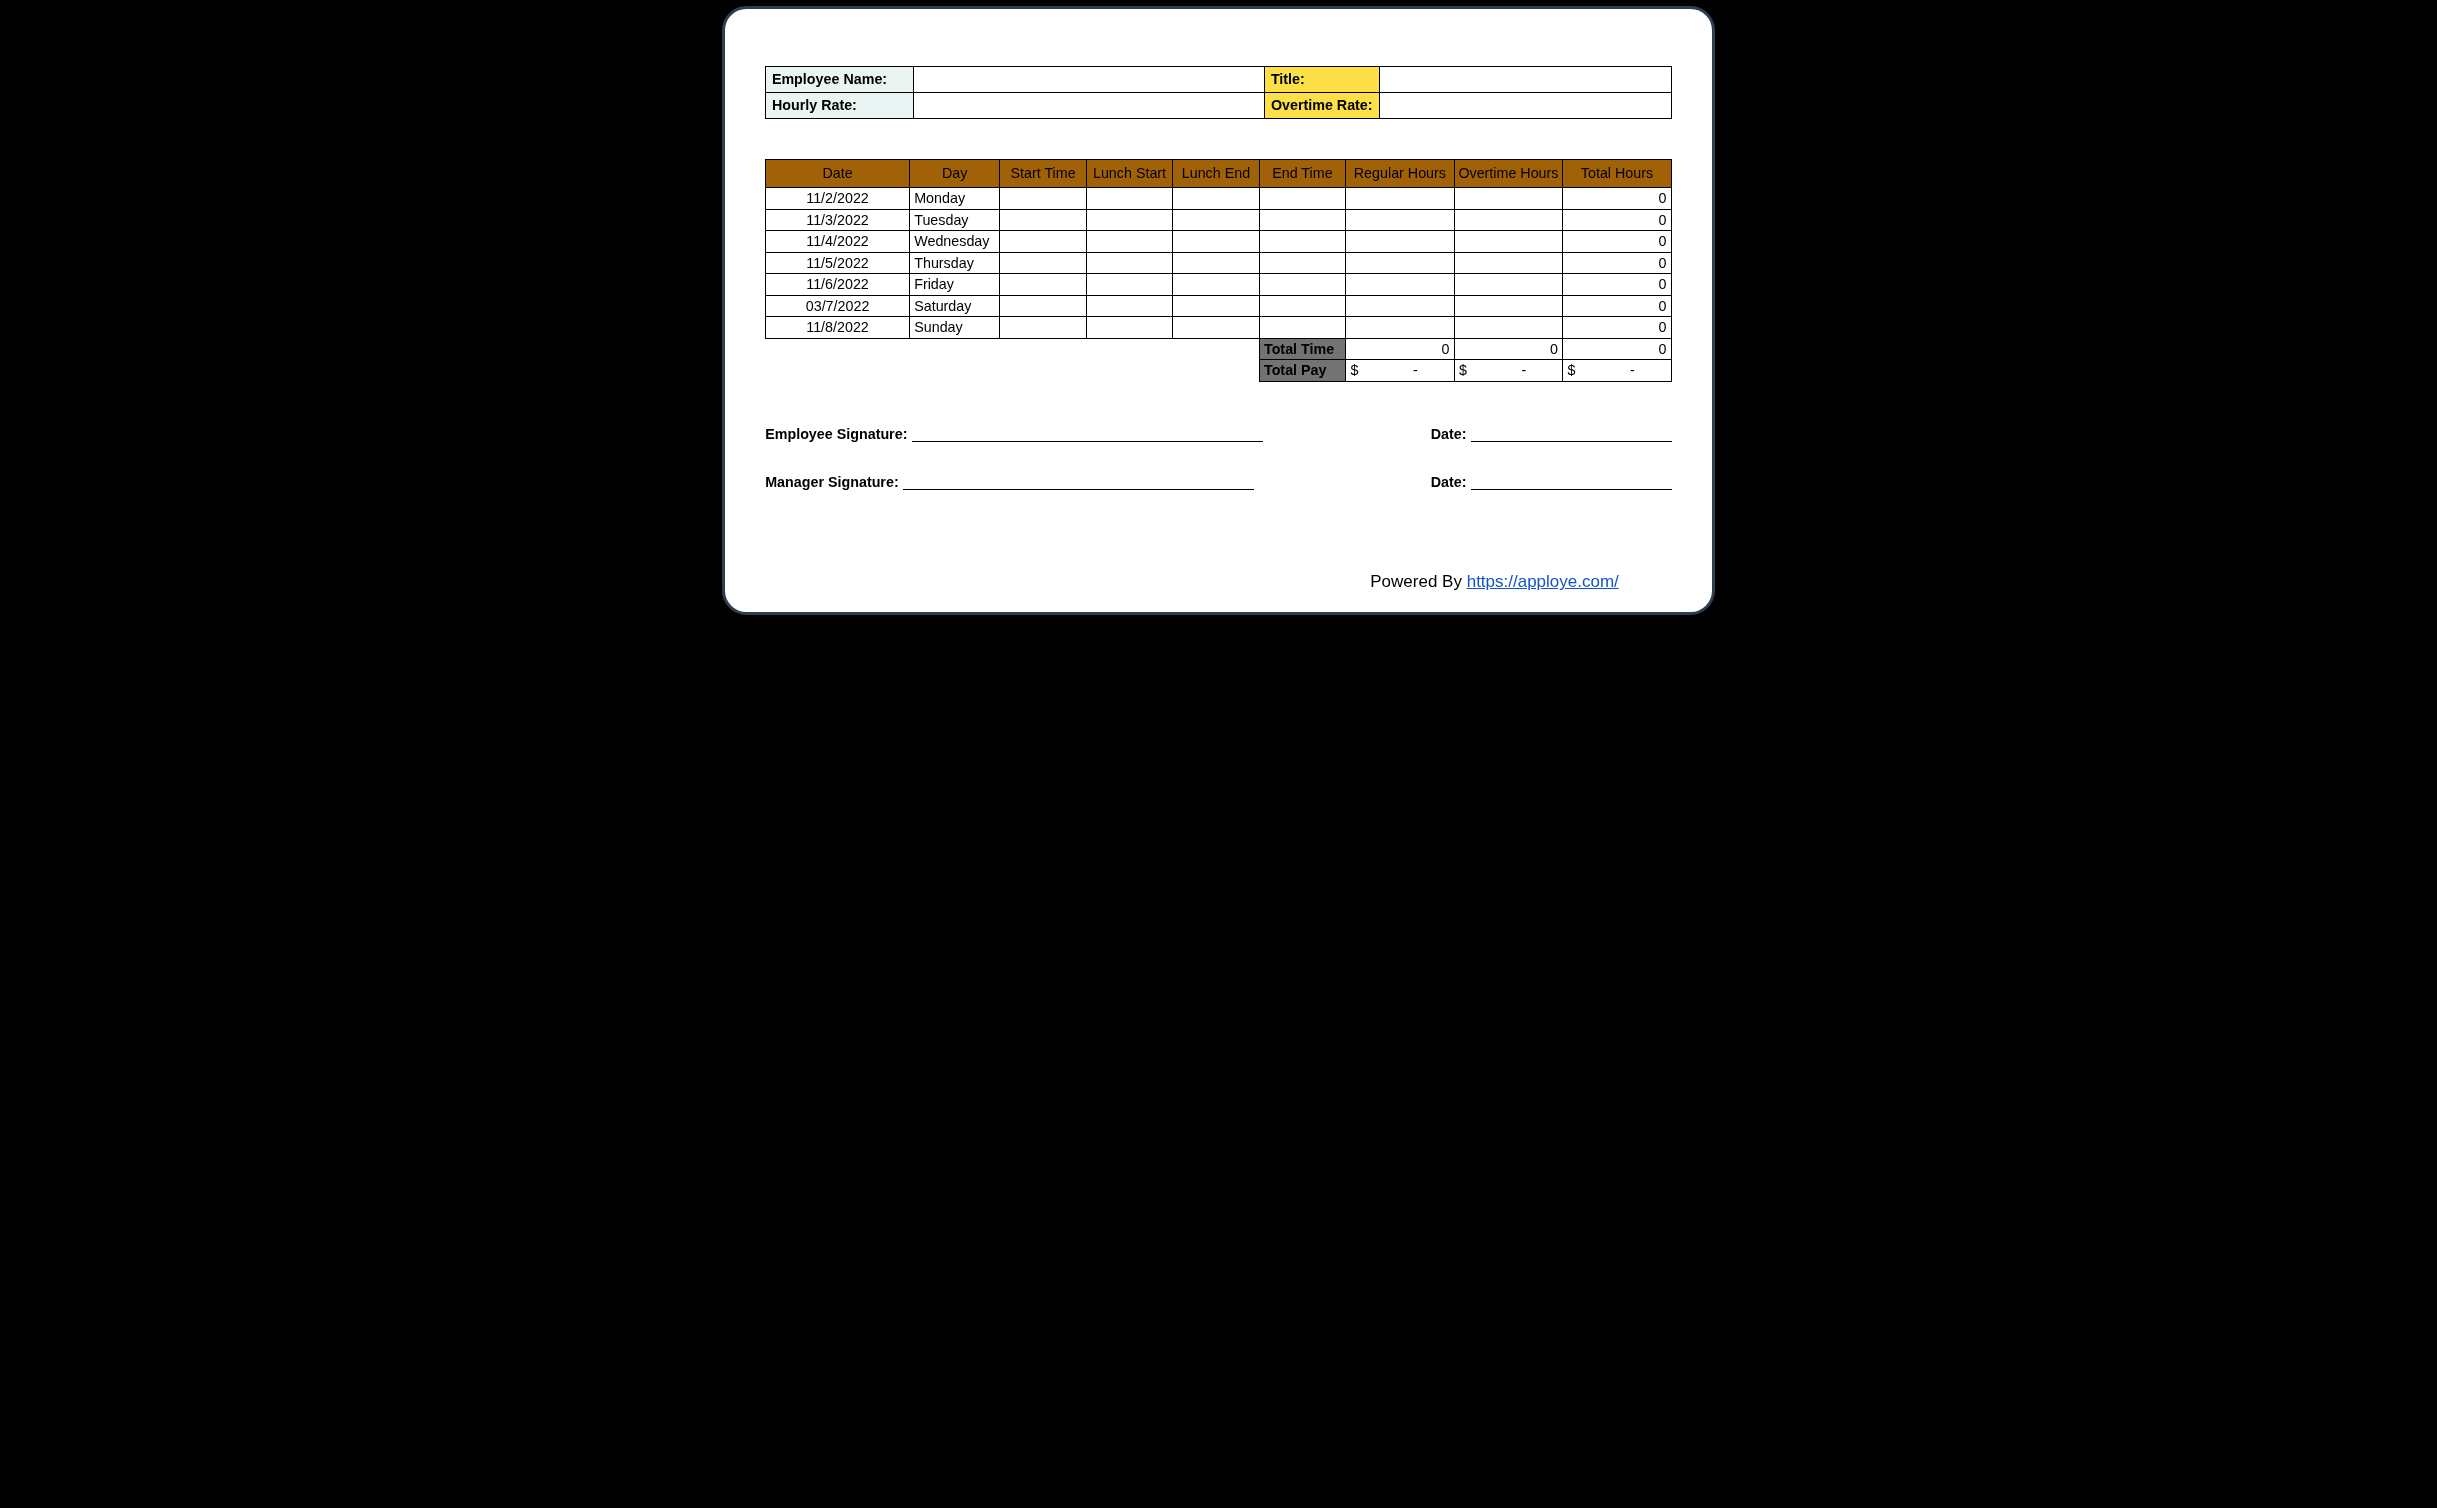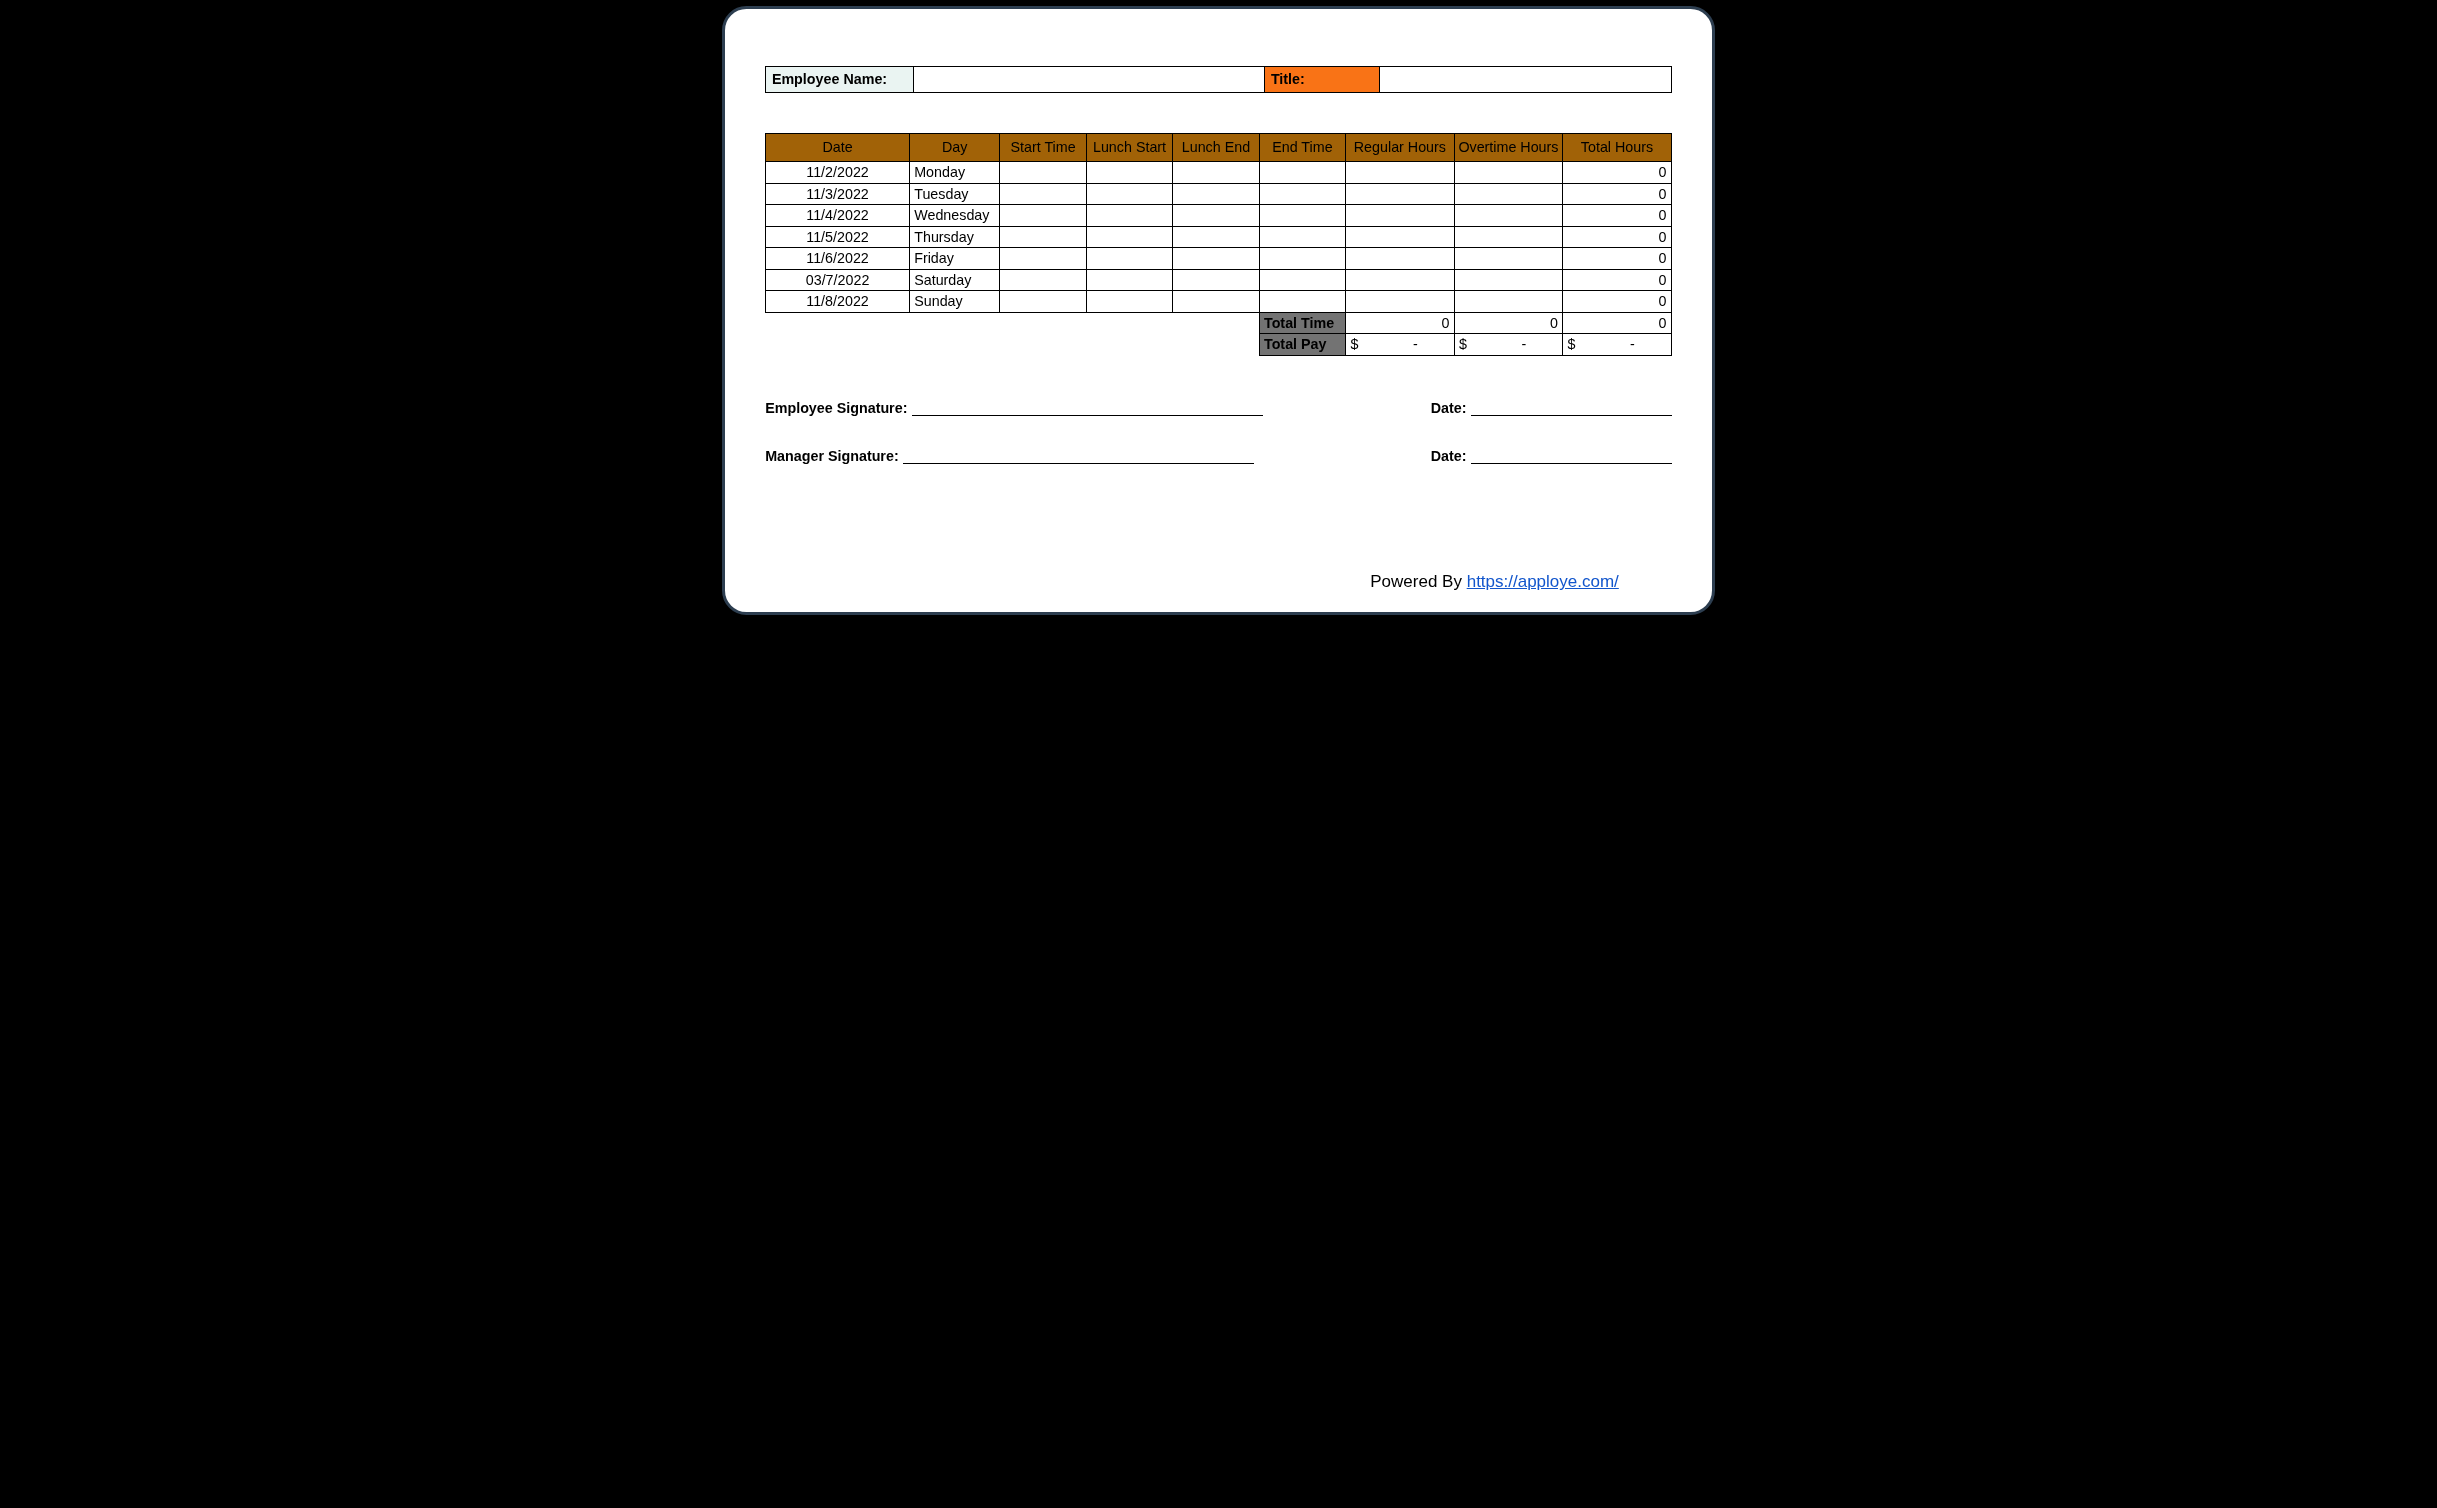--- a/index.html
+++ b/index.html
@@ -39,21 +39,21 @@
     border: 1.1px solid #000;
     padding: 4.3px 5.7px;
     height: 26px;
     vertical-align: middle;
   }
   .info-label {
     background: #eaf4f2;
     width: 148px;
   }
   .info-val-wide { width: 351px; font-weight: normal; }
-  .info-label2 { background: #f97316; width: 115px; }
+  .info-label2 { background: #fde047; width: 115px; }
   .info-val-nrw { font-weight: normal; }
 
   
   .ts-table {
     width: 100%;
     border-collapse: collapse;
     font-size: 14.3px;
     margin-top: 40px;
   }
   .ts-table th {
@@ -132,20 +132,26 @@
 
 <div class="frame">
   <div class="card">
 
     <table class="info-table">
       <tbody>
           <tr>
         <td class="info-label">Employee Name:</td>
         <td class="info-val-wide"></td>
         <td class="info-label2">Title:</td>
+        <td class="info-val-nrw"></td>
+      </tr>
+      <tr>
+        <td class="info-label">Hourly Rate:</td>
+        <td class="info-val-wide"></td>
+        <td class="info-label2">Overtime Rate:</td>
         <td class="info-val-nrw"></td>
       </tr>
     </tbody>
       </table>
 
     <table class="ts-table">
       <thead>
         <tr>
           <th class="c-date">Date</th>
           <th class="c-day">Day</th>

